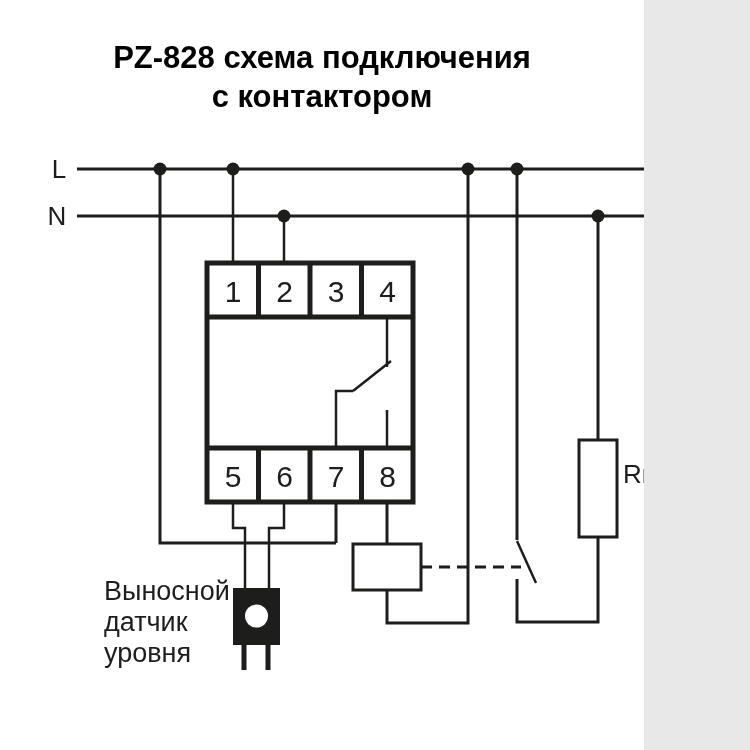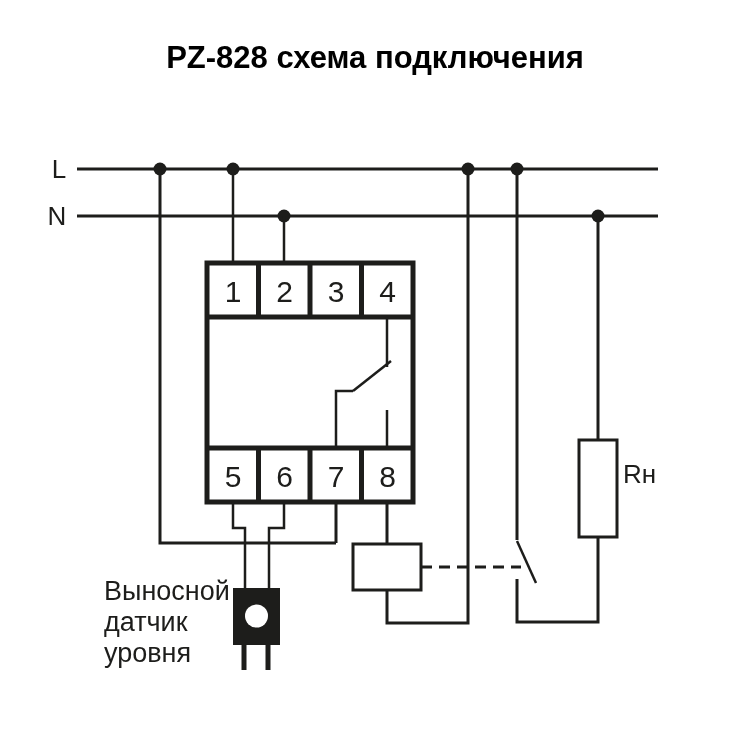--- a/index.html
+++ b/index.html
@@ -1,19 +1,19 @@
 <!DOCTYPE html>
 <html style="--background: #ffffff; --line: #1d1d1b; --text: #000000;"><head>
 <meta charset="utf-8">
 <style>
   :root { --background:#ffffff; --line:#1d1d1b; --text:#000000; }
   * { margin:0; padding:0; box-sizing:border-box; }
   body { background:#e8e8e8; font-family:"Liberation Sans", sans-serif; }
   .canvas {
-    position:relative; width:750px; height:750px;
+    position:relative; width:644px; height:750px;
     background:var(--background); overflow:hidden;
   }
   .title {
     position:absolute; top:38px; left:0; right:0;
     text-align:center; color:var(--text);
     font-weight:bold; font-size:31px; line-height:39px;
     letter-spacing:0;
   }
   svg.diagram { position:absolute; left:0; top:0; }
   .wire   { fill:none; stroke:var(--line); stroke-width:3; }
@@ -30,20 +30,21 @@
   .load-label  { font-size:26px; }
   .sensor-label{ font-size:27px; }
 </style>
 </head>
 <body>
 
 <div class="canvas">
 
   <div class="title">
     <div>PZ-828 схема подключения</div>
+    <div>с контактором</div>
   </div>
 
   <svg class="diagram" width="750" height="750" viewBox="0 0 750 750">
 
     <g>
       <text class="bus-label" x="59" y="169" dominant-baseline="central">L</text>
       <text class="bus-label" x="57" y="216" dominant-baseline="central">N</text>
       <line class="wire" x1="77" y1="169" x2="658" y2="169"></line>
       <line class="wire" x1="77" y1="216" x2="658" y2="216"></line>
       <circle class="dot" cx="160" cy="169" r="6.5"></circle>

